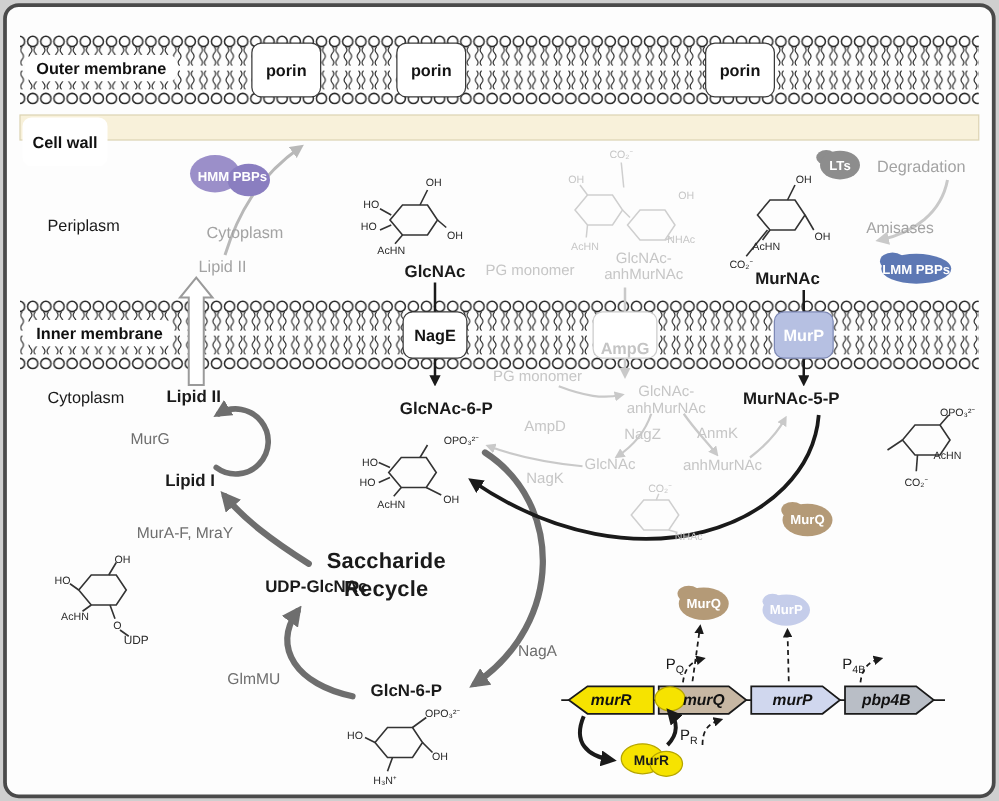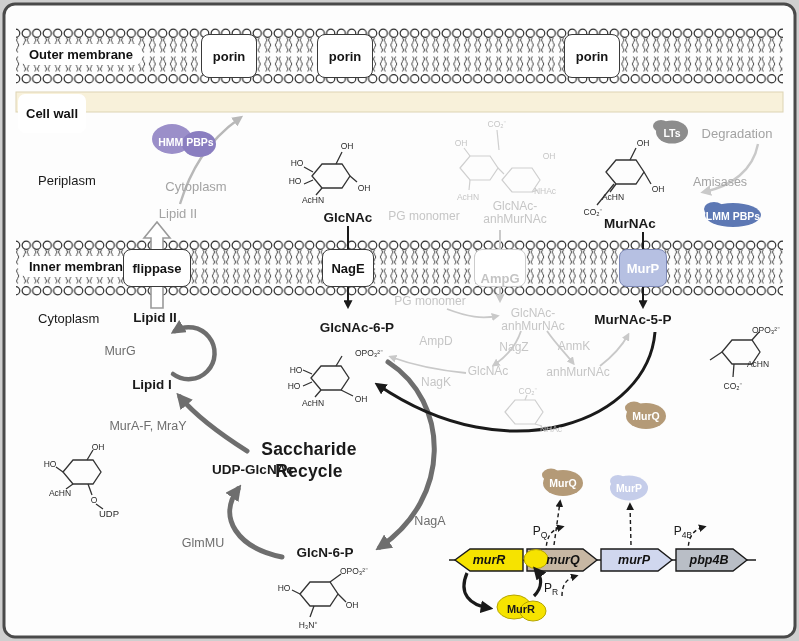--- a/index.html
+++ b/index.html
@@ -196,23 +196,20 @@
 <div class="box" style="left:229px;top:56px;width:54px;height:42px">
       <span>porin</span>
     </div>
 <div class="box" style="left:345px;top:56px;width:54px;height:42px">
       <span>porin</span>
     </div>
 <div class="box" style="left:592px;top:56px;width:54px;height:42px">
       <span>porin</span>
     </div>
 
-<div class="box" style="left:157px;top:268px;width:66px;height:36px">
-      <span>flippase</span>
-    </div>
 <div class="box" style="left:348px;top:268px;width:50px;height:36px">
       <span>NagE</span>
     </div>
 <div class="box faded-box" style="left:500px;top:268px;width:50px;height:36px">
       <span>AmpG</span>
     </div>
 <div class="box murp-box" style="left:643px;top:268px;width:46px;height:36px">
       <span>MurP</span>
     </div>
 

